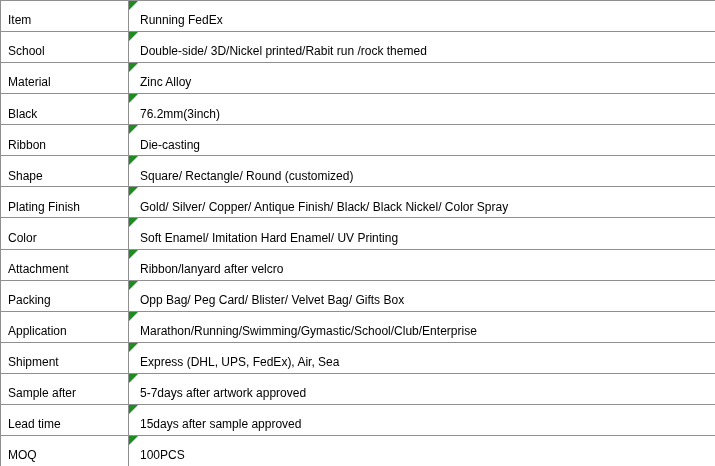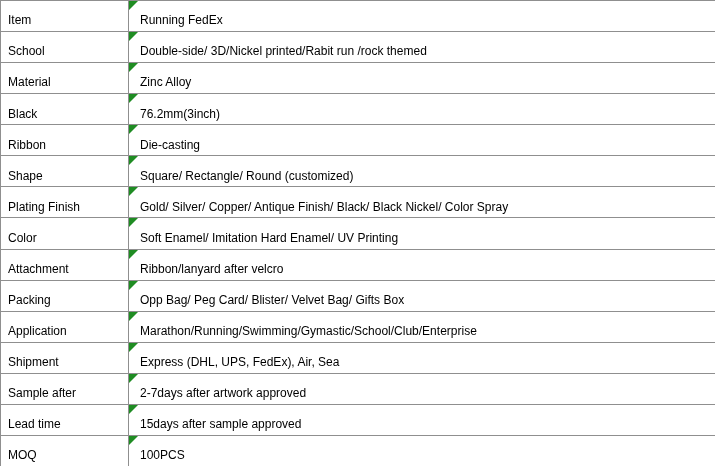--- a/index.html
+++ b/index.html
@@ -151,21 +151,21 @@
       <td class="value">
         <span class="corner"></span>
         <span>Express (DHL, UPS, FedEx), Air, Sea</span>
       </td>
     </tr>
 
     <tr>
       <td class="label">Sample after</td>
       <td class="value">
         <span class="corner"></span>
-        <span>2-7days after artwork approved</span>
+        <span>5-7days after artwork approved</span>
       </td>
     </tr>
 
     <tr>
       <td class="label">Lead time</td>
       <td class="value">
         <span class="corner"></span>
         <span>15days after sample approved</span>
       </td>
     </tr>

